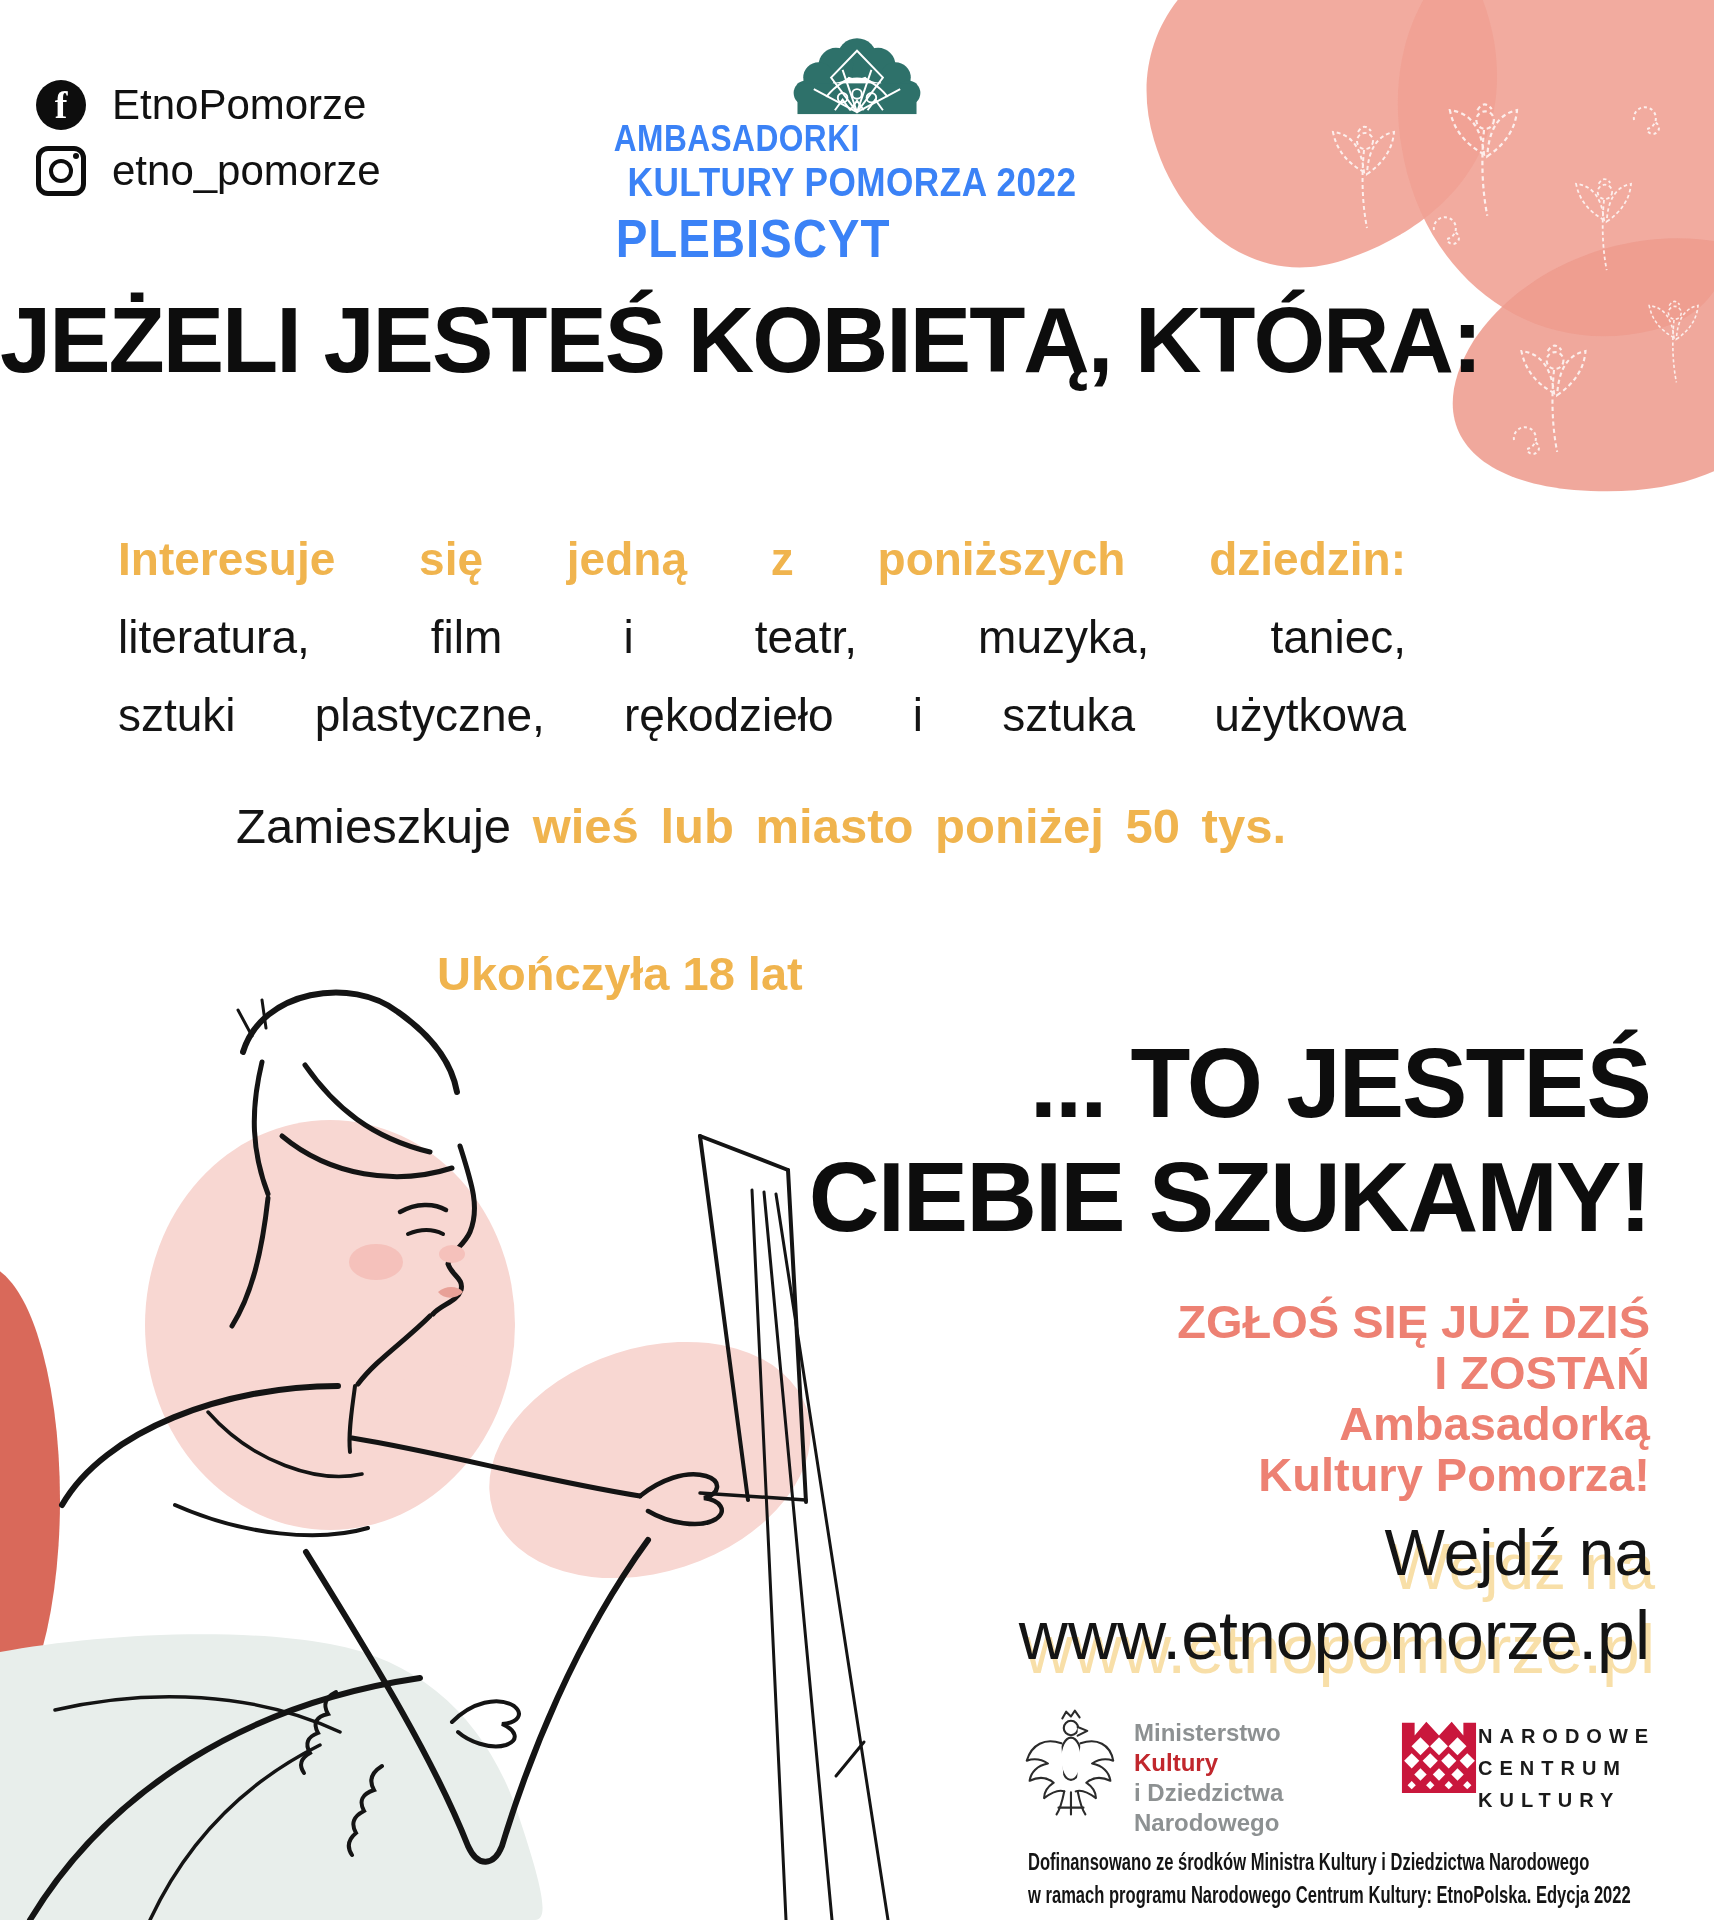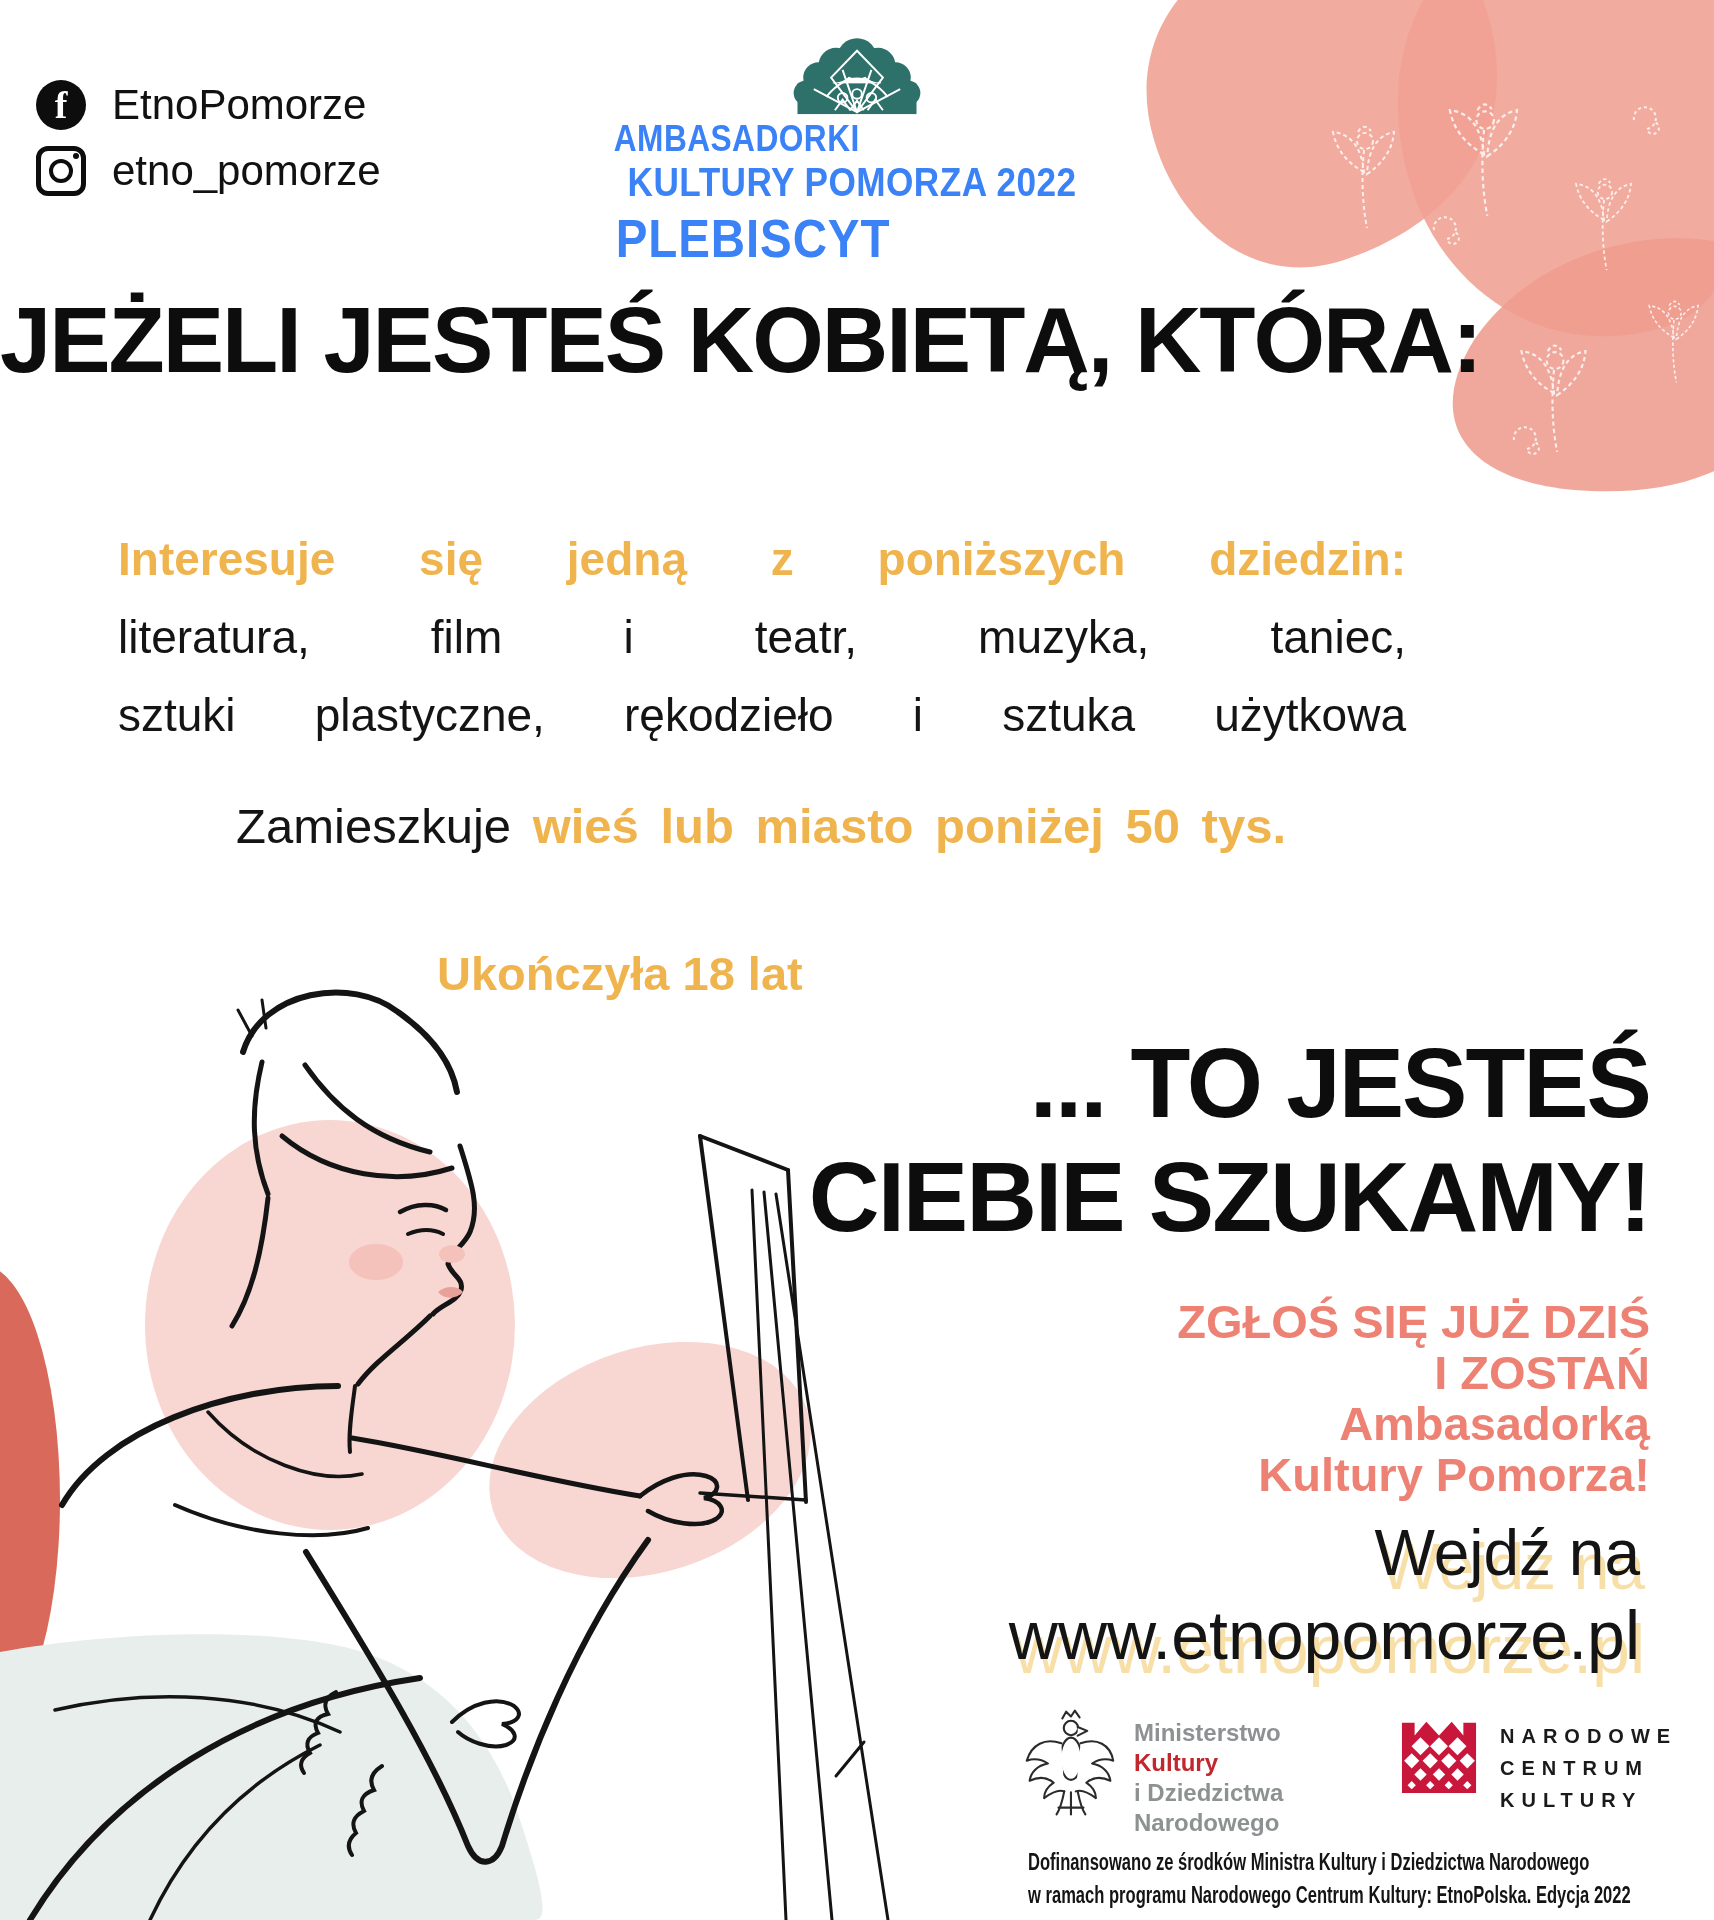--- a/index.html
+++ b/index.html
@@ -35,29 +35,29 @@
   .para2{left:236px;top:788px;width:1050px;font-size:49px;line-height:76px;}
   .hl{color:#F0B44E;font-weight:bold;}
   .item3{left:437px;top:946px;font-size:47px;font-weight:bold;color:#F0B44E;}
   
   .callout{right:64px;top:1026px;text-align:right;font-size:98px;font-weight:bold;
     letter-spacing:-2px;line-height:114px;color:#0d0d0d;white-space:nowrap;}
   
   .cta{right:64px;top:1296px;text-align:right;color:#ED8173;font-weight:bold;
     font-size:47px;line-height:51px;white-space:nowrap;}
   
-  .website{right:74px;top:1516px;text-align:right;color:#141414;white-space:nowrap;
+  .website{right:64px;top:1516px;text-align:right;color:#141414;white-space:nowrap;
     text-shadow:5px 14px 0 #F8DFA8;}
   .website-line1{font-size:64px;}
   .website-line2{font-size:68px;margin-top:6px;}
   
   .ministry{left:1022px;top:1708px;display:flex;align-items:flex-start;gap:16px;}
   .ministry-text{font-size:24px;font-weight:bold;line-height:30px;color:#8D9192;padding-top:10px;}
   .ministry-red{color:#C1272D;}
-  .nck{left:1400px;top:1714px;display:flex;align-items:flex-start;gap:22px;}
+  .nck{left:1400px;top:1714px;display:flex;align-items:flex-start;}
   .nck-text{font-size:20px;font-weight:bold;letter-spacing:7px;line-height:32px;
     color:#1a1a1a;padding-top:6px;white-space:nowrap;}
   .funding{left:1028px;top:1846px;font-size:23px;font-weight:bold;line-height:33px;
     color:#141414;transform:scaleX(.72);transform-origin:left top;white-space:nowrap;}
   svg{display:block;}
 </style>
 </head>
 <body>
 
 <div class="poster">

